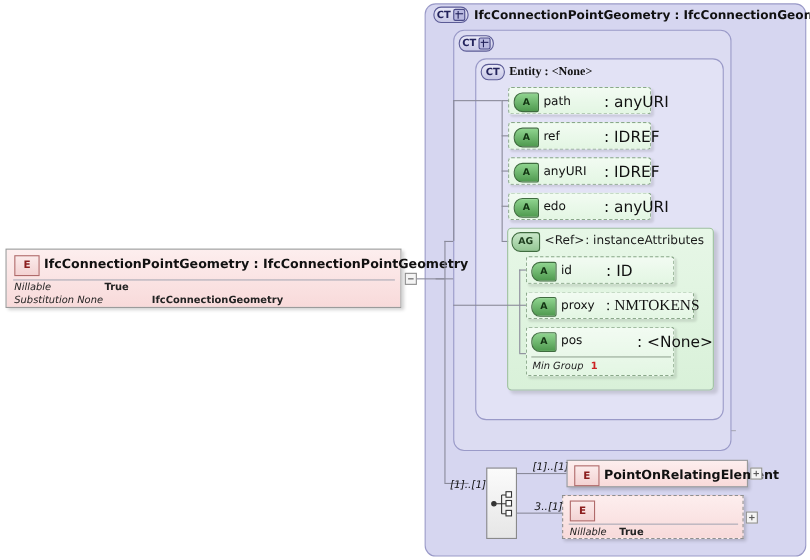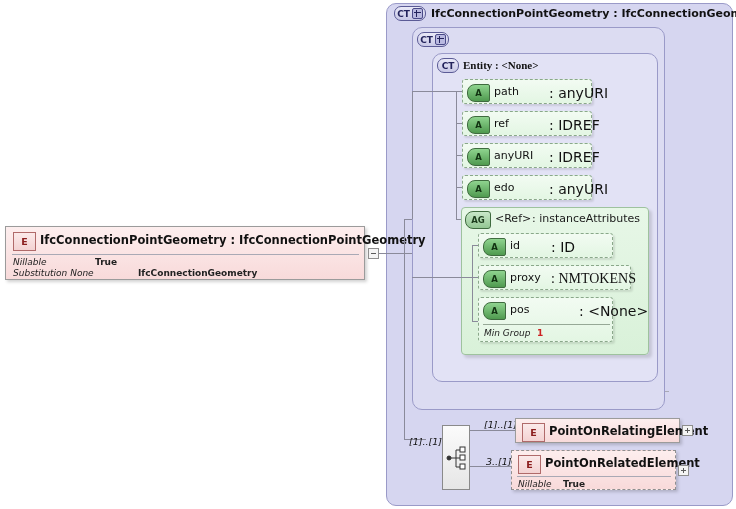--- a/index.html
+++ b/index.html
@@ -245,20 +245,19 @@
       <span>E</span>
     </div>
     <div class="el-title" style="left:33px;top:5px;font-weight:bold;">PointOnRelatingElement</div>
   </div>
   <div class="expand" style="left:682px;top:425px;"></div>
 
   <div class="el dashed" style="left:511px;top:450px;width:165px;height:40px;">
     <div class="e-badge" style="left:6px;top:4px;">
       <span>E</span>
     </div>
-    <div class="el-title" style="left:33px;top:5px;font-weight:bold;">PointOnRelatedElement</div>
     <div class="hr" style="left:5px;top:25px;width:154px;"></div>
     <div class="prop-k" style="position:absolute;left:6px;top:28px;">Nillable</div>
     <div class="prop-v" style="position:absolute;left:51px;top:28px;">True</div>
   </div>
   <div class="expand" style="left:678px;top:465px;"></div>
 
 </div>
 
 </body></html>

